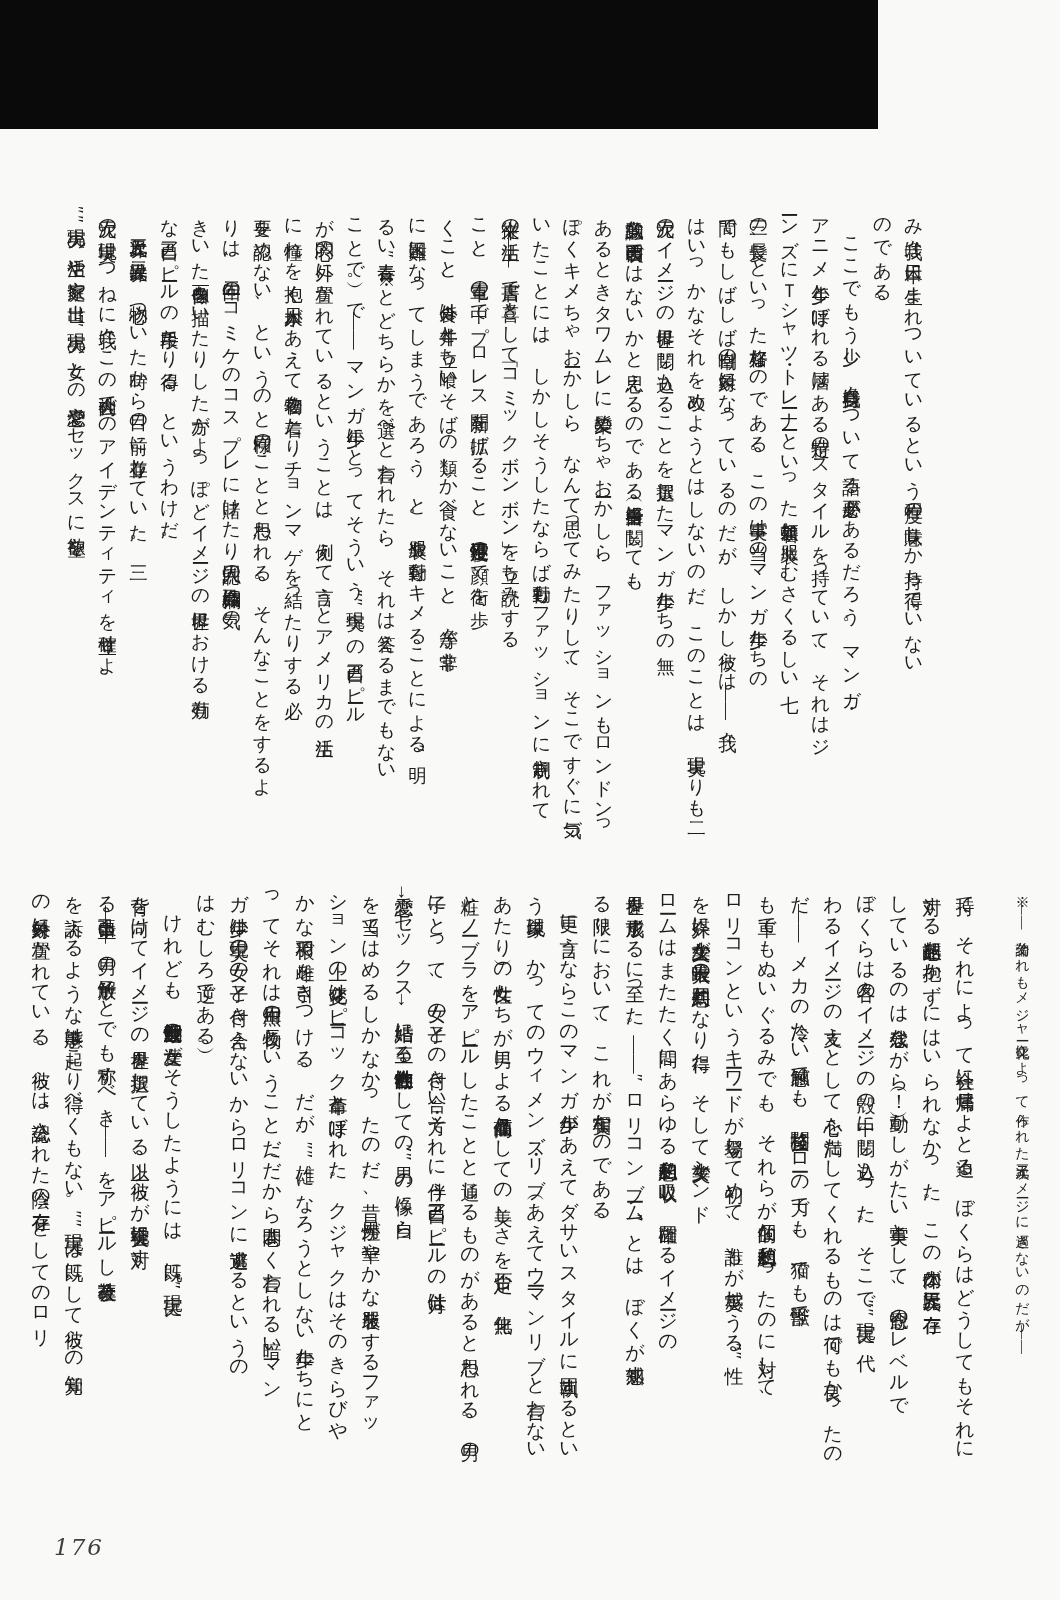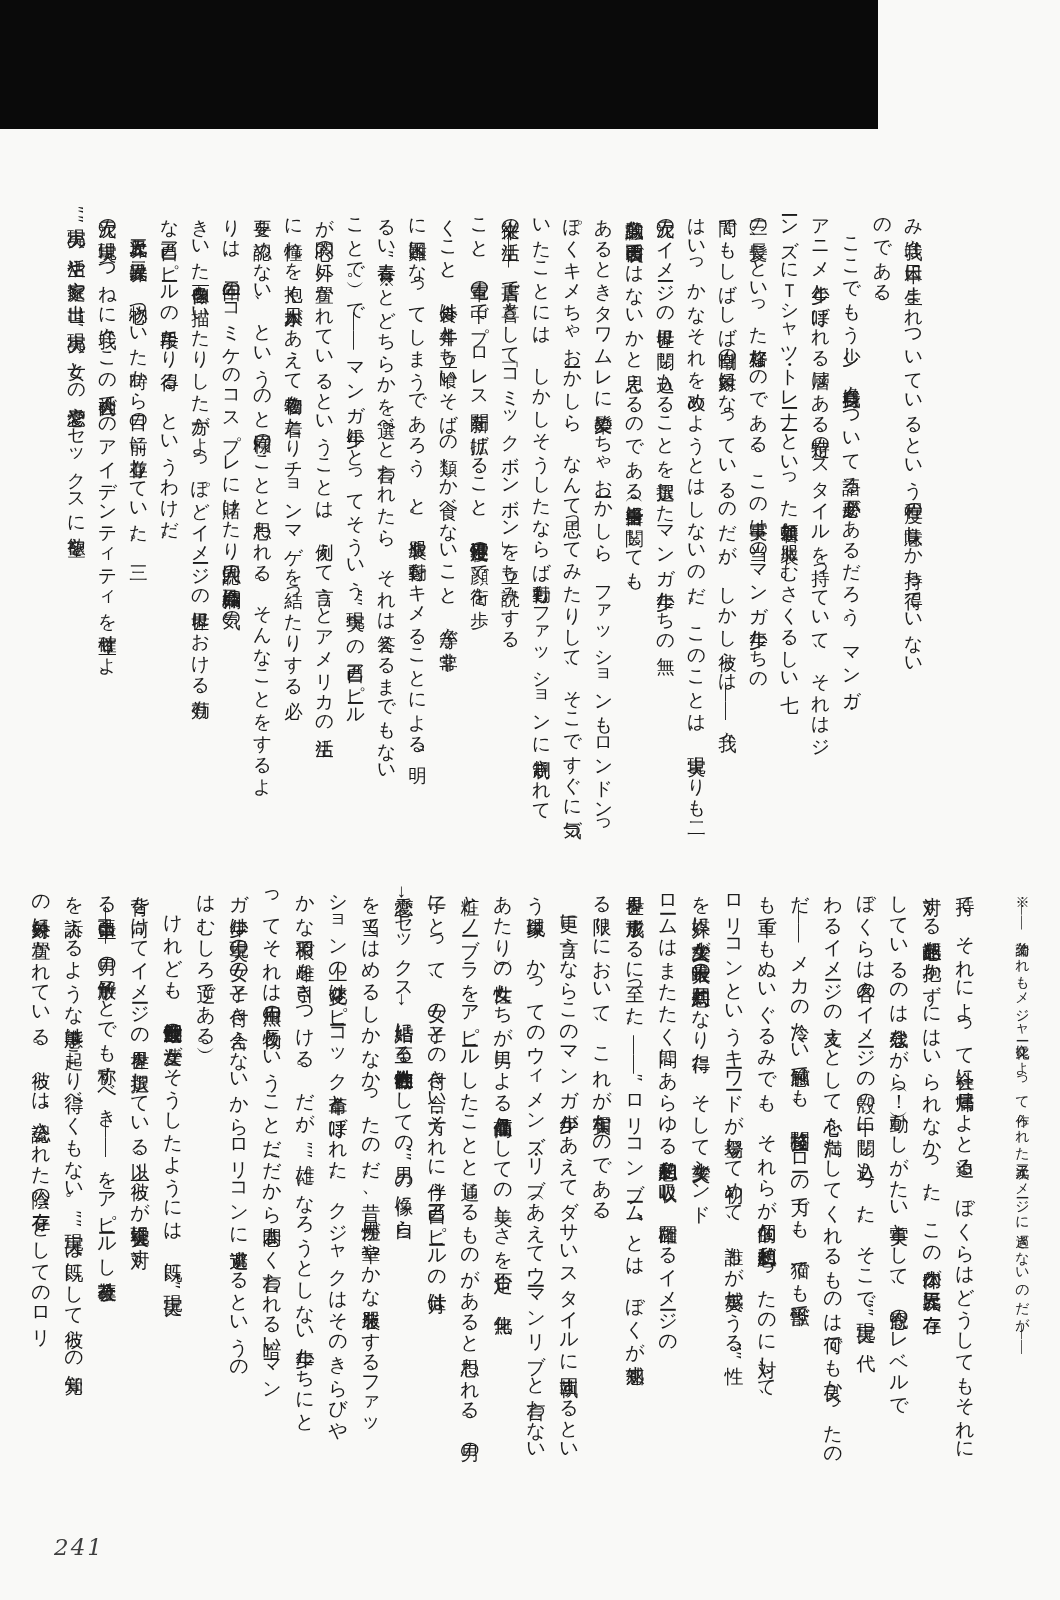--- a/index.html
+++ b/index.html
@@ -131,15 +131,15 @@
     <div class="col">ってそれは無用の長物ということだ（だから巷間よく言われる暗いマン</div>
     <div class="col">ガ少年は現実の女の子と付き合えないからロリコンに逃避するというの</div>
     <div class="col">はむしろ逆である）。</div>
     <div class="col">　けれども、女性解放運動の女達がそうしたようには、既に″現実″に</div>
     <div class="col">背を向けてイメージの世界を選択している以上、彼らが現実社会に対す</div>
     <div class="col">る自己主張——男の子解放、とでも称すべき——をアピールし社会改革</div>
     <div class="col">を訴えるような事態は起こり得べくもない。″現実″は既にして彼らの知覚</div>
     <div class="col">の対象外に置かれている。彼らは″公認された陰の存在″としてのロリ</div>
   </section>
 
-  <div class="pagenum">241</div>
+  <div class="pagenum">176</div>
 
 </div>
 
 </body></html>

